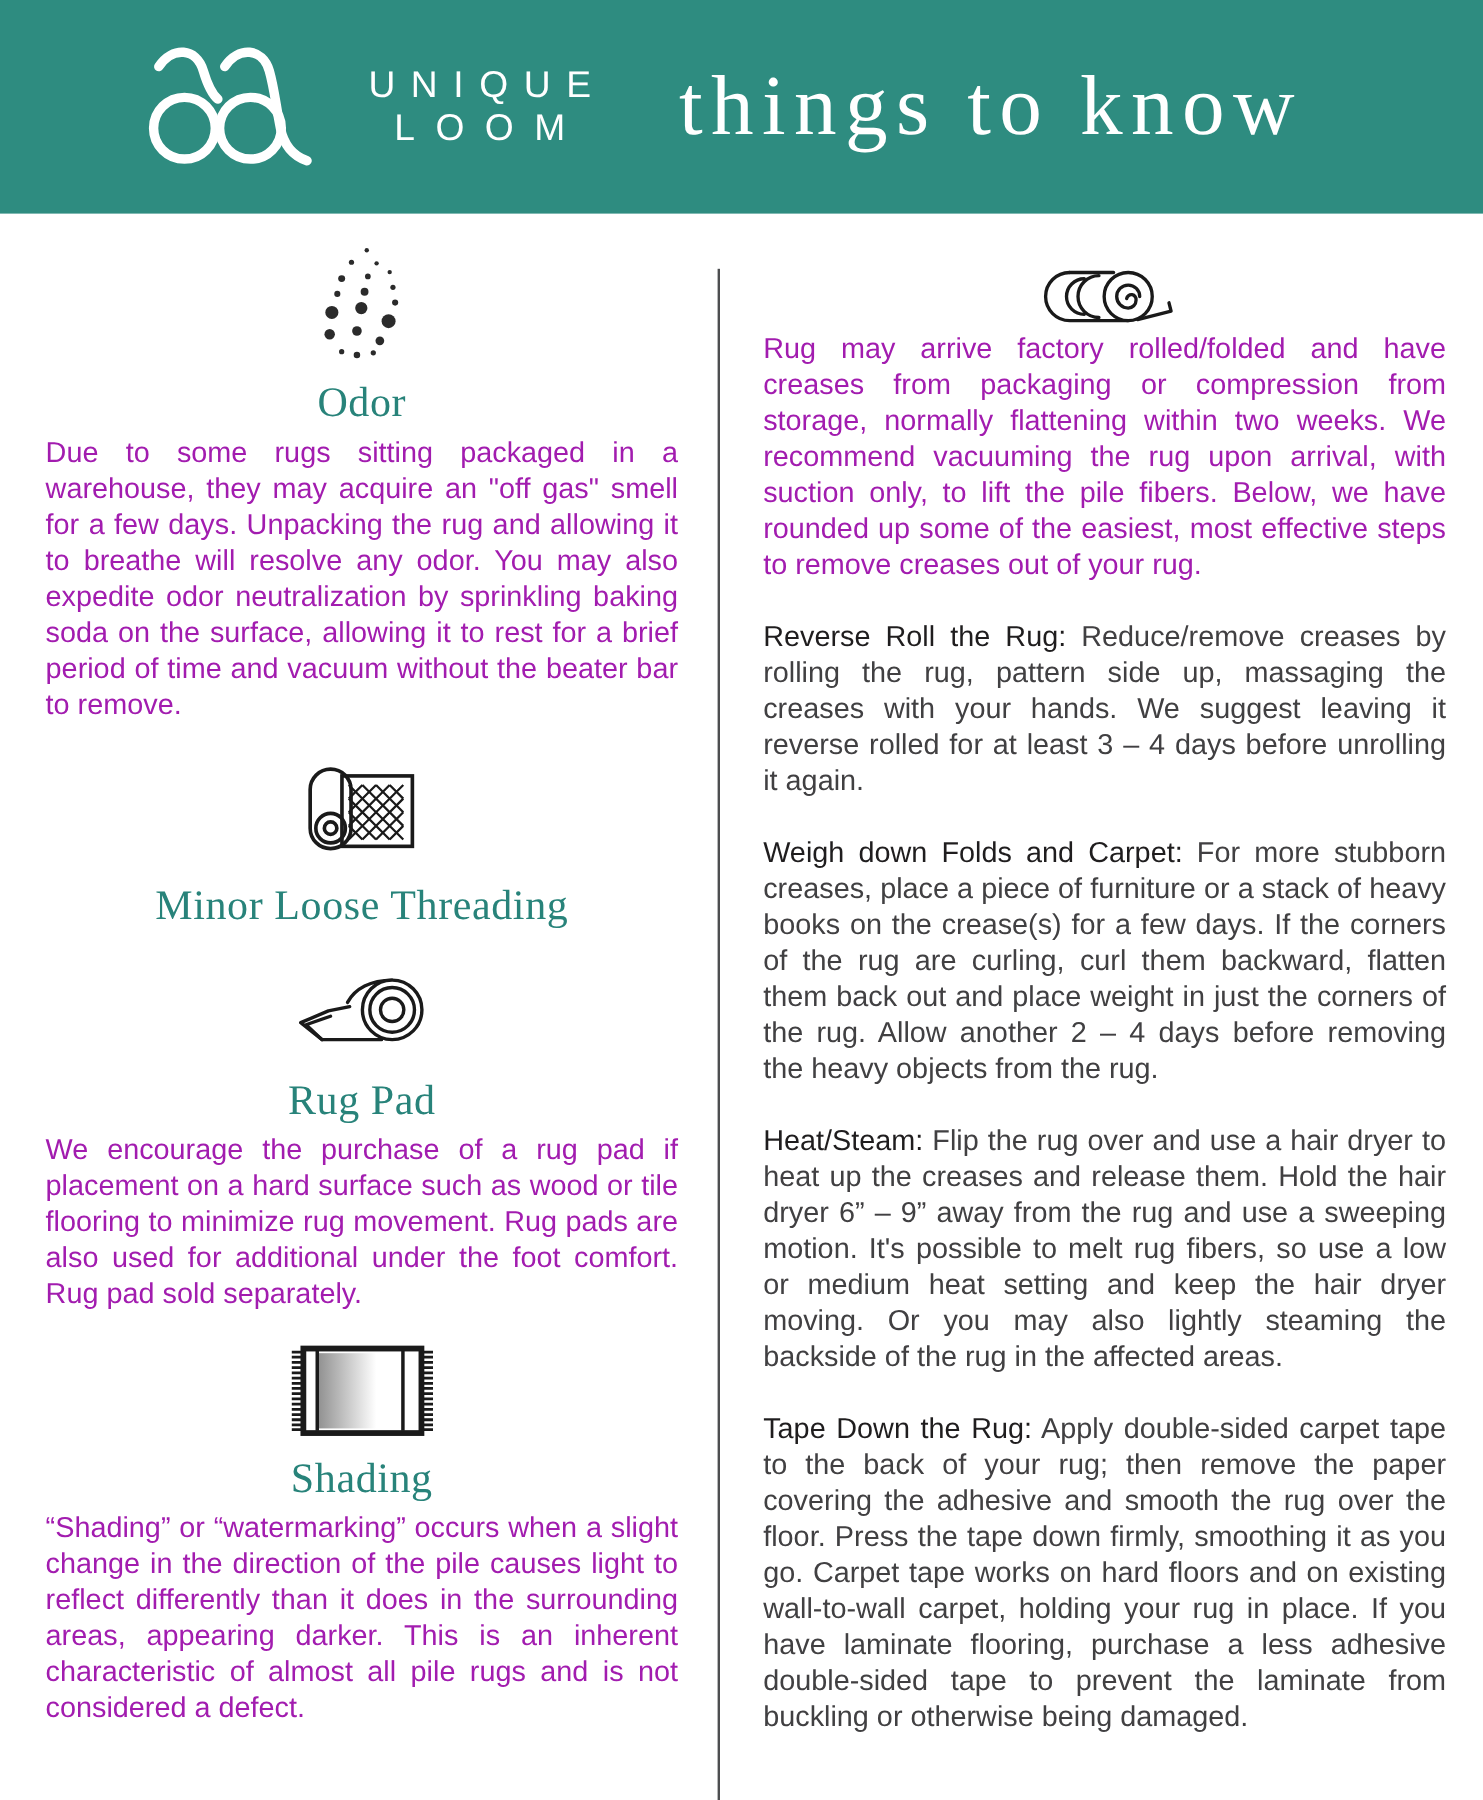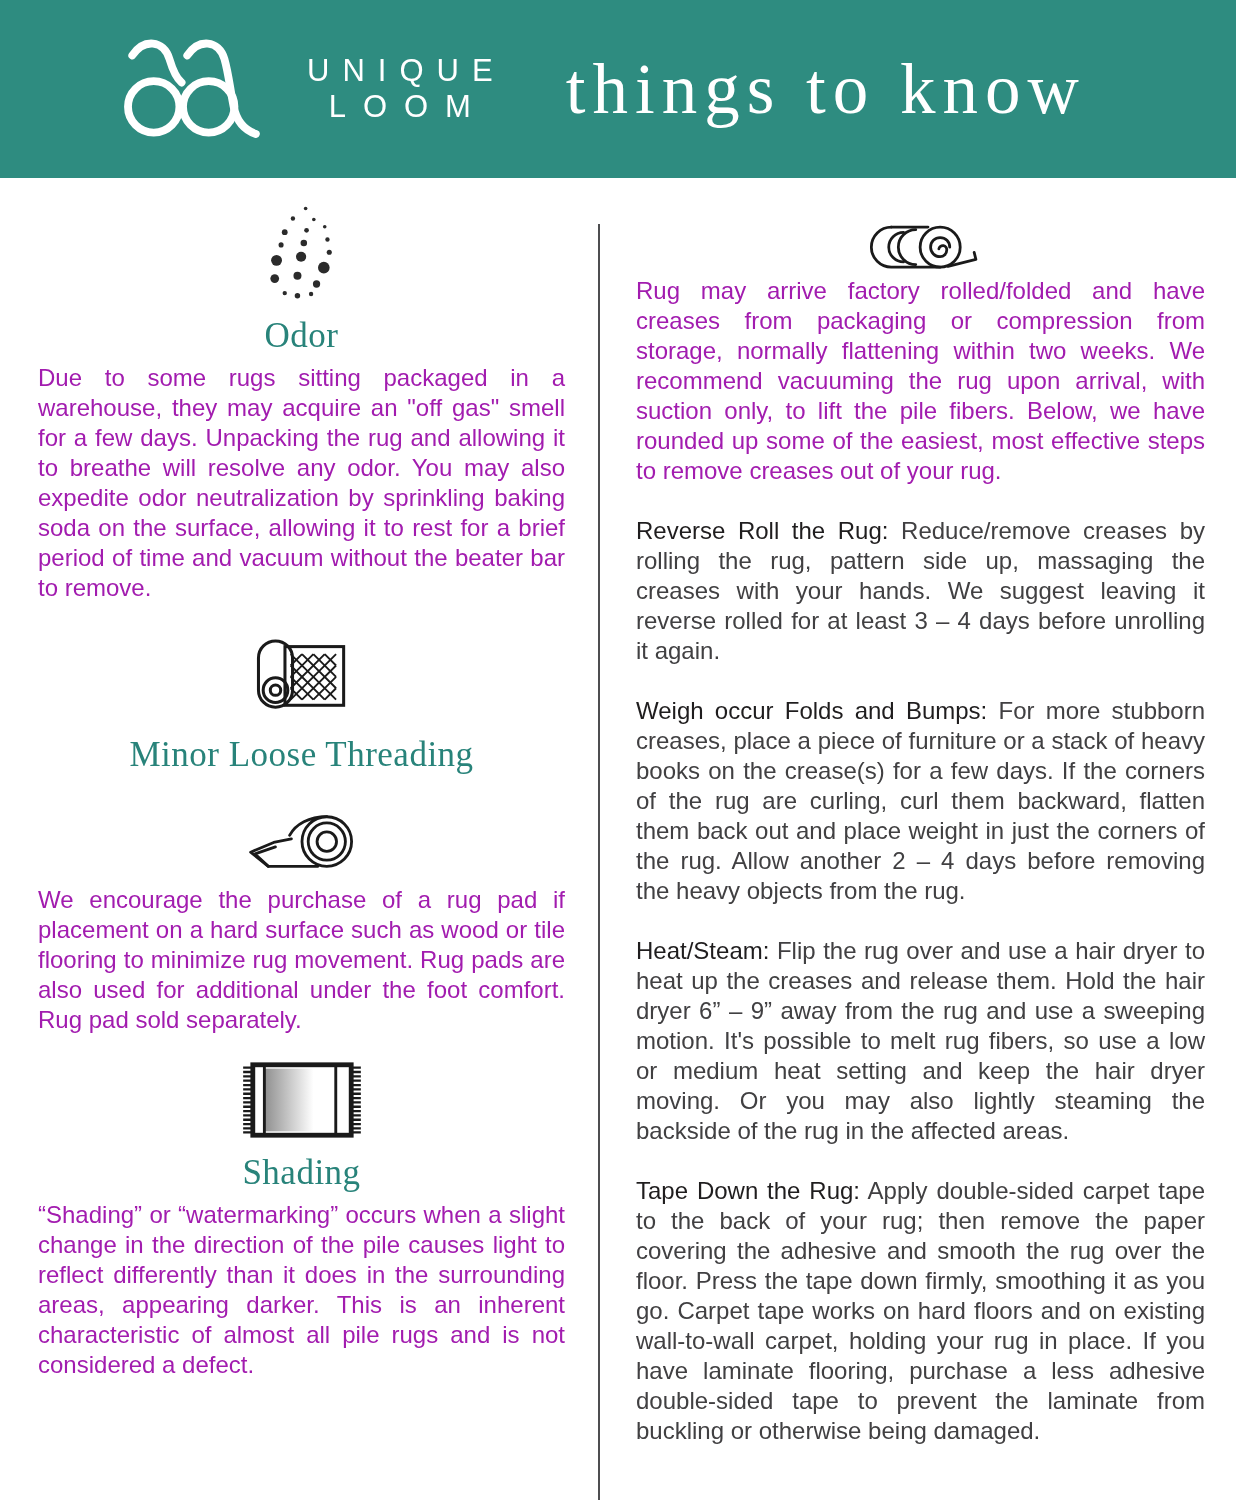--- a/index.html
+++ b/index.html
@@ -133,20 +133,21 @@
             <g class="icon-stroke" stroke-linejoin="round" stroke-linecap="round">
               <path d="M98 19 C 78 19 63 27 56 40"></path>
               <path d="M88 75 L32 75 L12 59 L38 48 L58 44" fill="#ffffff"></path>
               <path d="M32 75 L17 61 L40 53"></path>
               <circle cx="98" cy="47" r="28" fill="#ffffff"></circle>
               <circle cx="98" cy="47" r="21" fill="#ffffff"></circle>
               <circle cx="98" cy="47" r="11" fill="#ffffff"></circle>
             </g>
           </svg>
         </div>
+        <h2 class="sec-title">Rug Pad</h2>
         <p class="sec-body">We encourage the purchase of a rug pad if placement on a hard surface such as wood or tile flooring to minimize rug movement. Rug pads are also used for additional under the foot comfort. Rug pad sold separately.</p>
       </div>
 
       <div class="sec">
         <div class="sec-icon">
           <svg width="126" height="82" viewBox="0 0 130 85">
             <defs>
               <linearGradient id="shadeGrad" x1="0" y1="0" x2="1" y2="0">
                 <stop offset="0" stop-color="#8f8f8f"></stop>
                 <stop offset="0.85" stop-color="#ffffff"></stop>
@@ -183,21 +184,21 @@
               <circle cx="92" cy="30" r="23"></circle>
               <path d="M103 30 a11 11 0 1 0 -11 11 a7.5 7.5 0 0 0 7.5 -7.5 a4.5 4.5 0 0 0 -9 -1.5"></path>
               <path d="M101 52 L133 44 L131 36"></path>
             </g>
           </svg>
         </div>
         <p class="sec-body">Rug may arrive factory rolled/folded and have creases from packaging or compression from storage, normally flattening within two weeks. We recommend vacuuming the rug upon arrival, with suction only, to lift the pile fibers. Below, we have rounded up some of the easiest, most effective steps to remove creases out of your rug.</p>
 
         <p class="tip"><strong>Reverse Roll the Rug:</strong> <span>Reduce/remove creases by rolling the rug, pattern side up, massaging the creases with your hands. We suggest leaving it reverse rolled for at least 3 – 4 days before unrolling it again.</span></p>
 
-        <p class="tip"><strong>Weigh occur Folds and Bumps:</strong> <span>For more stubborn creases, place a piece of furniture or a stack of heavy books on the crease(s) for a few days. If the corners of the rug are curling, curl them backward, flatten them back out and place weight in just the corners of the rug. Allow another 2 – 4 days before removing the heavy objects from the rug.</span></p>
+        <p class="tip"><strong>Weigh down Folds and Carpet:</strong> <span>For more stubborn creases, place a piece of furniture or a stack of heavy books on the crease(s) for a few days. If the corners of the rug are curling, curl them backward, flatten them back out and place weight in just the corners of the rug. Allow another 2 – 4 days before removing the heavy objects from the rug.</span></p>
 
         <p class="tip"><strong>Heat/Steam:</strong> <span>Flip the rug over and use a hair dryer to heat up the creases and release them. Hold the hair dryer 6” – 9” away from the rug and use a sweeping motion. It's possible to melt rug fibers, so use a low or medium heat setting and keep the hair dryer moving. Or you may also lightly steaming the backside of the rug in the affected areas.</span></p>
 
         <p class="tip"><strong>Tape Down the Rug:</strong> <span>Apply double-sided carpet tape to the back of your rug; then remove the paper covering the adhesive and smooth the rug over the floor. Press the tape down firmly, smoothing it as you go. Carpet tape works on hard floors and on existing wall-to-wall carpet, holding your rug in place. If you have laminate flooring, purchase a less adhesive double-sided tape to prevent the laminate from buckling or otherwise being damaged.</span></p>
       </div>
 
     </section>
 
   </main>
 </div>

